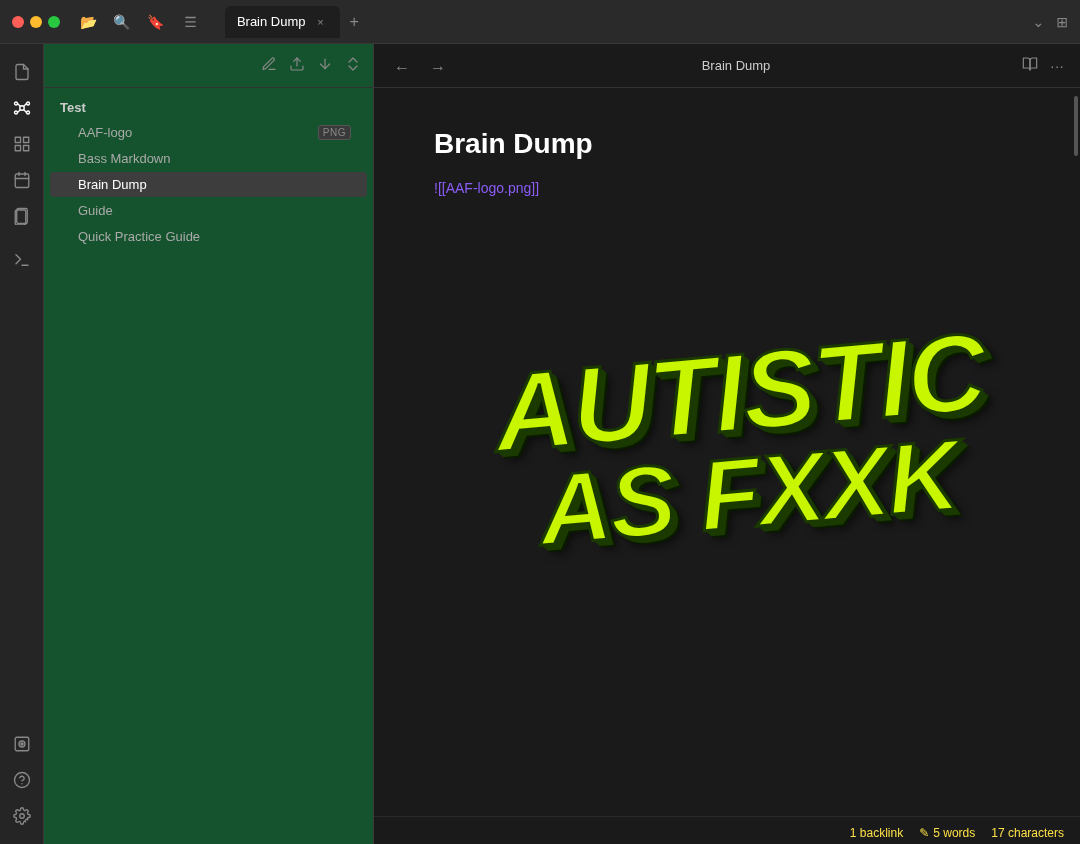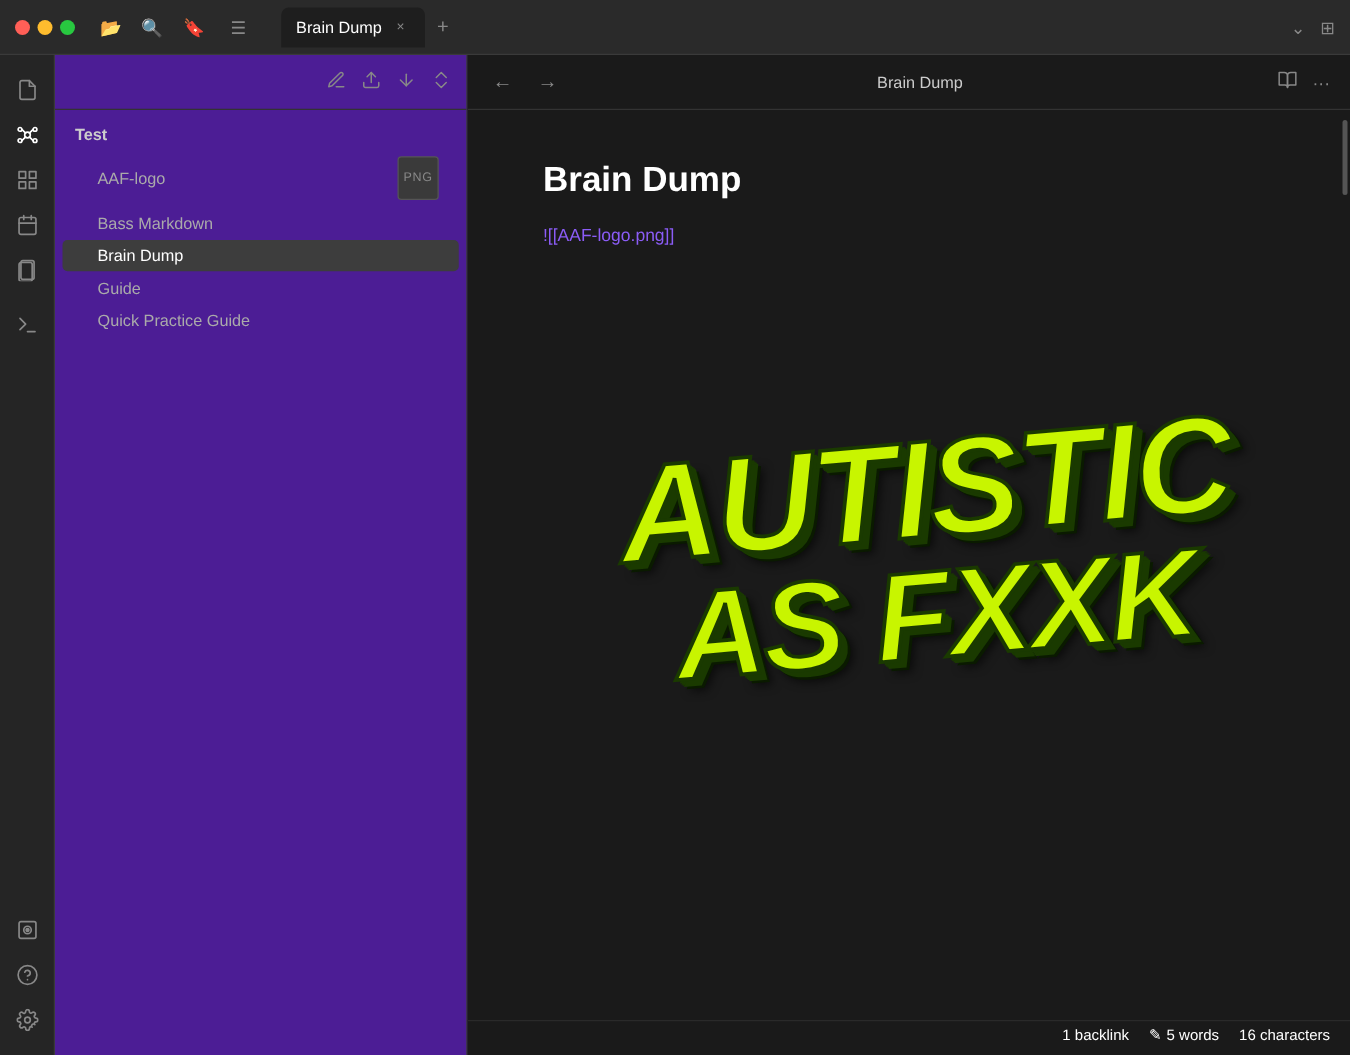--- a/index.html
+++ b/index.html
@@ -138,21 +138,21 @@
       margin-top: auto;
       display: flex;
       flex-direction: column;
       align-items: center;
       gap: 4px;
     }
 
     
     .file-panel {
       width: 330px;
-      background: #4c1d95;
+      background: #14532d;
       display: flex;
       flex-direction: column;
       border-right: 1px solid #3a3a3a;
       flex-shrink: 0;
     }
     .file-panel-toolbar {
       display: flex;
       align-items: center;
       justify-content: flex-end;
       padding: 8px 12px;
@@ -191,21 +191,21 @@
     .tree-item.active {
       background: #3d3d3d;
       color: #fff;
     }
     .tree-item-badge {
       font-size: 10px;
       color: #888;
       background: #3a3a3a;
       border: 1px solid #555;
       border-radius: 3px;
-      padding: 11px 4px;
+      padding: 1px 4px;
       margin-left: 6px;
       text-transform: uppercase;
       letter-spacing: 0.5px;
     }
 
     
     .editor-area {
       flex: 1;
       background: #1a1a1a;
       display: flex;
@@ -299,27 +299,27 @@
         8px 8px 0 #0a1a00,
         10px 10px 8px rgba(0,0,0,0.6);
       line-height: 0.95;
     }
     .autistic-line2 {
       font-size: 100px;
     }
 
     .editor-statusbar {
       display: flex;
-      align-items: flex-start;
+      align-items: flex-end;
       justify-content: flex-end;
       padding: 4px 16px;
       height: 28px;
       border-top: 1px solid #2a2a2a;
       gap: 16px;
-      color: #ffffff;
+      color: #fde047;
       font-size: 12px;
     }
     .statusbar-item {
       display: flex;
       align-items: center;
       gap: 4px;
     }
     .statusbar-edit-icon {
       font-size: 12px;
     }
@@ -533,17 +533,17 @@
     </div>
     <div class="editor-statusbar">
       <div class="statusbar-item">
         <span>1 backlink</span>
       </div>
       <div class="statusbar-item">
         <span class="statusbar-edit-icon">✎</span>
         <span>5 words</span>
       </div>
       <div class="statusbar-item">
-        <span>16 characters</span>
+        <span>17 characters</span>
       </div>
     </div>
   </div>
 </div>
 
 </body></html>

